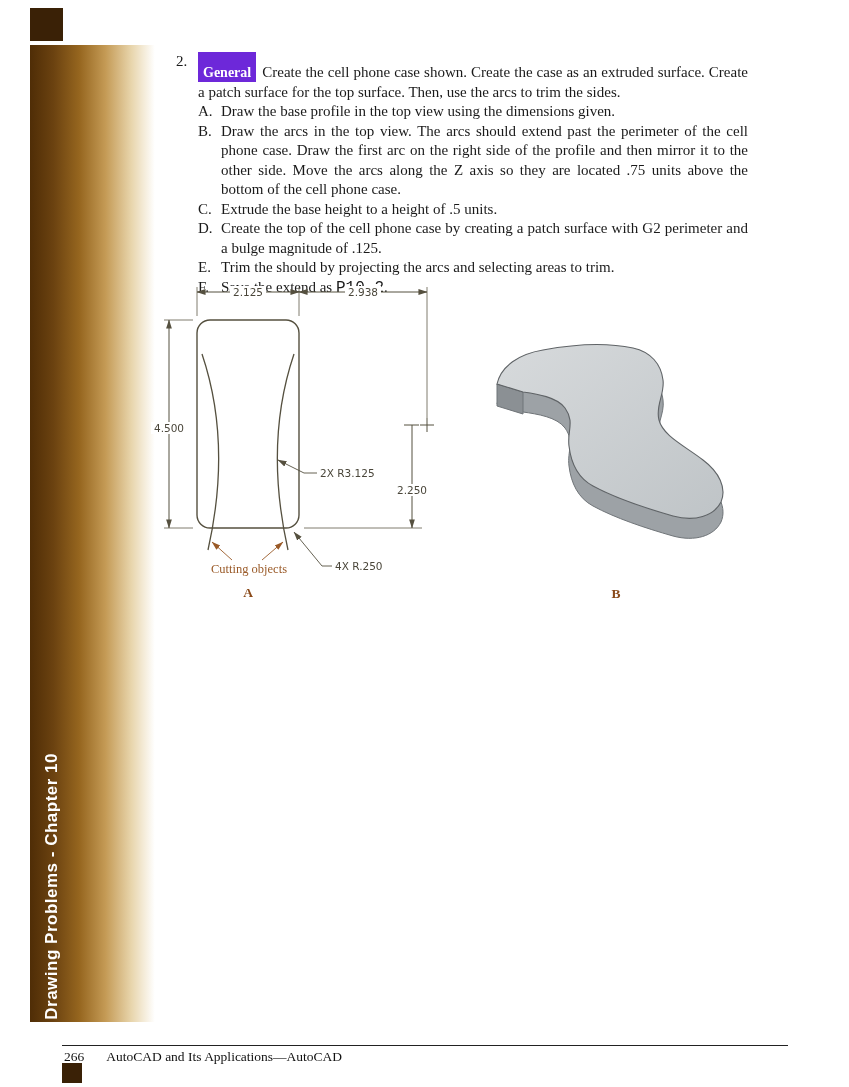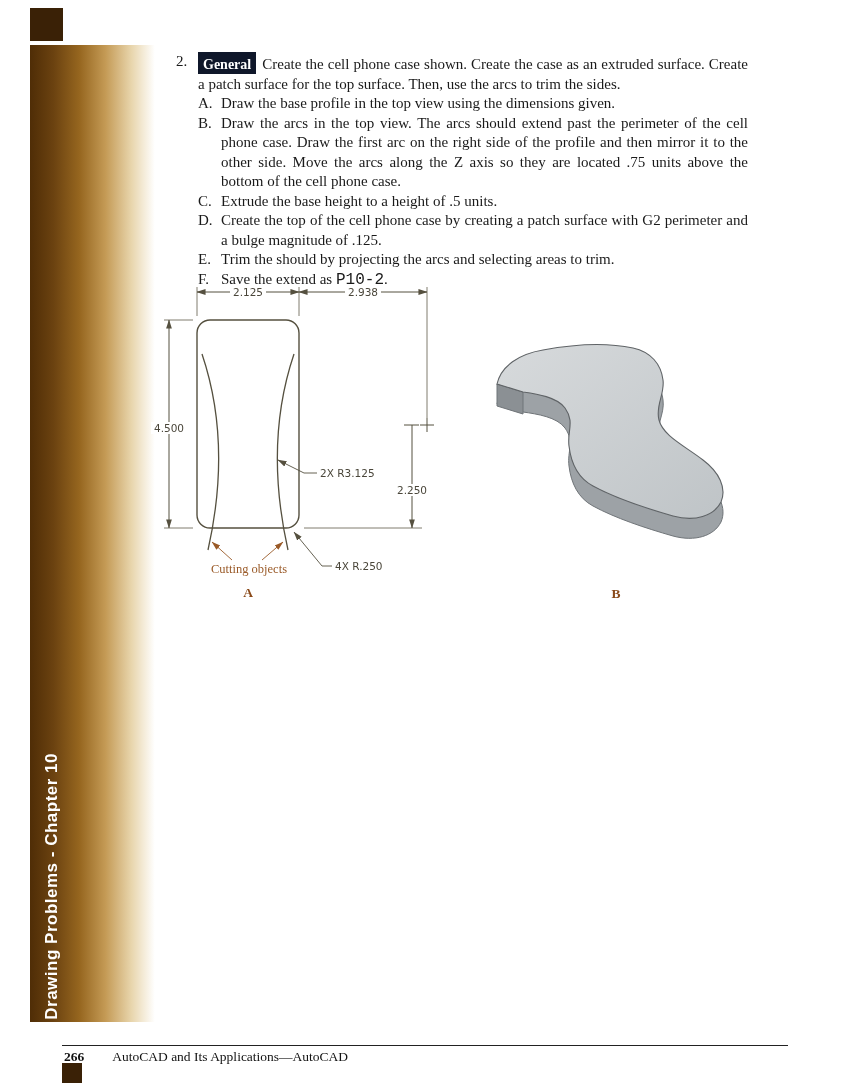--- a/index.html
+++ b/index.html
@@ -22,38 +22,38 @@
     font-family:"Liberation Sans", sans-serif; font-weight:bold;
     font-size:17px; letter-spacing:0.5px; color:#ffffff; white-space:nowrap;
   }
   
   .content { position:absolute; left:176px; top:52px; width:572px; font-size:15px; line-height:19.5px; }
   .problem { display:flex; }
   .p-num { width:22px; flex:0 0 22px; }
   .p-body { flex:1; }
   .intro { text-align:justify; }
   .badge {
-    display:inline-block; background:#0f172a; color:#ffffff; font-weight:bold;
-    padding:4px 5px 1px 5px; margin-right:6px; font-size:14px; line-height:17px;
+    display:inline-block; background:#6d28d9; color:#ffffff; font-weight:bold;
+    padding:12px 5px 1px 5px; margin-right:6px; font-size:14px; line-height:17px;
   }
   ol.steps { list-style:none; margin-top:0; }
   ol.steps li { display:flex; }
   .step-letter { width:19px; flex:0 0 19px; margin-right:4px; }
   .step-text { flex:1; text-align:justify; }
   .filename { font-family:Liberation Mono, monospace; font-size:16px; }
   
   .fig-a { position:absolute; left:144px; top:278px; }
   .fig-b { position:absolute; left:485px; top:332px; }
   .dimtxt { font-family:"DejaVu Sans", sans-serif; font-size:10.5px; fill:#4a463a; }
   .rusttxt { font-family:"Liberation Serif", serif; font-size:12.5px; fill:#9a5a28; }
   .figlabel { font-family:"Liberation Serif", serif; font-size:13.5px; font-weight:bold; fill:#8a4a1a; }
   
   .footer-rule { position:absolute; left:62px; top:1045px; width:726px; border-top:1px solid #222222; }
   .footer-text { position:absolute; left:64px; top:1049px; font-size:13.5px; color:#111; }
-  .pg-num { font-weight:bold; margin-right:28px; }
+  .pg-num { font-weight:normal; margin-right:22px; }
 </style>
 </head>
 <body>
 
 <div class="page">
 
   <div class="corner-sq sq-top"></div>
   <div class="sidebar"></div>
   <div class="sidebar-label">Drawing Problems - Chapter 10</div>
 

